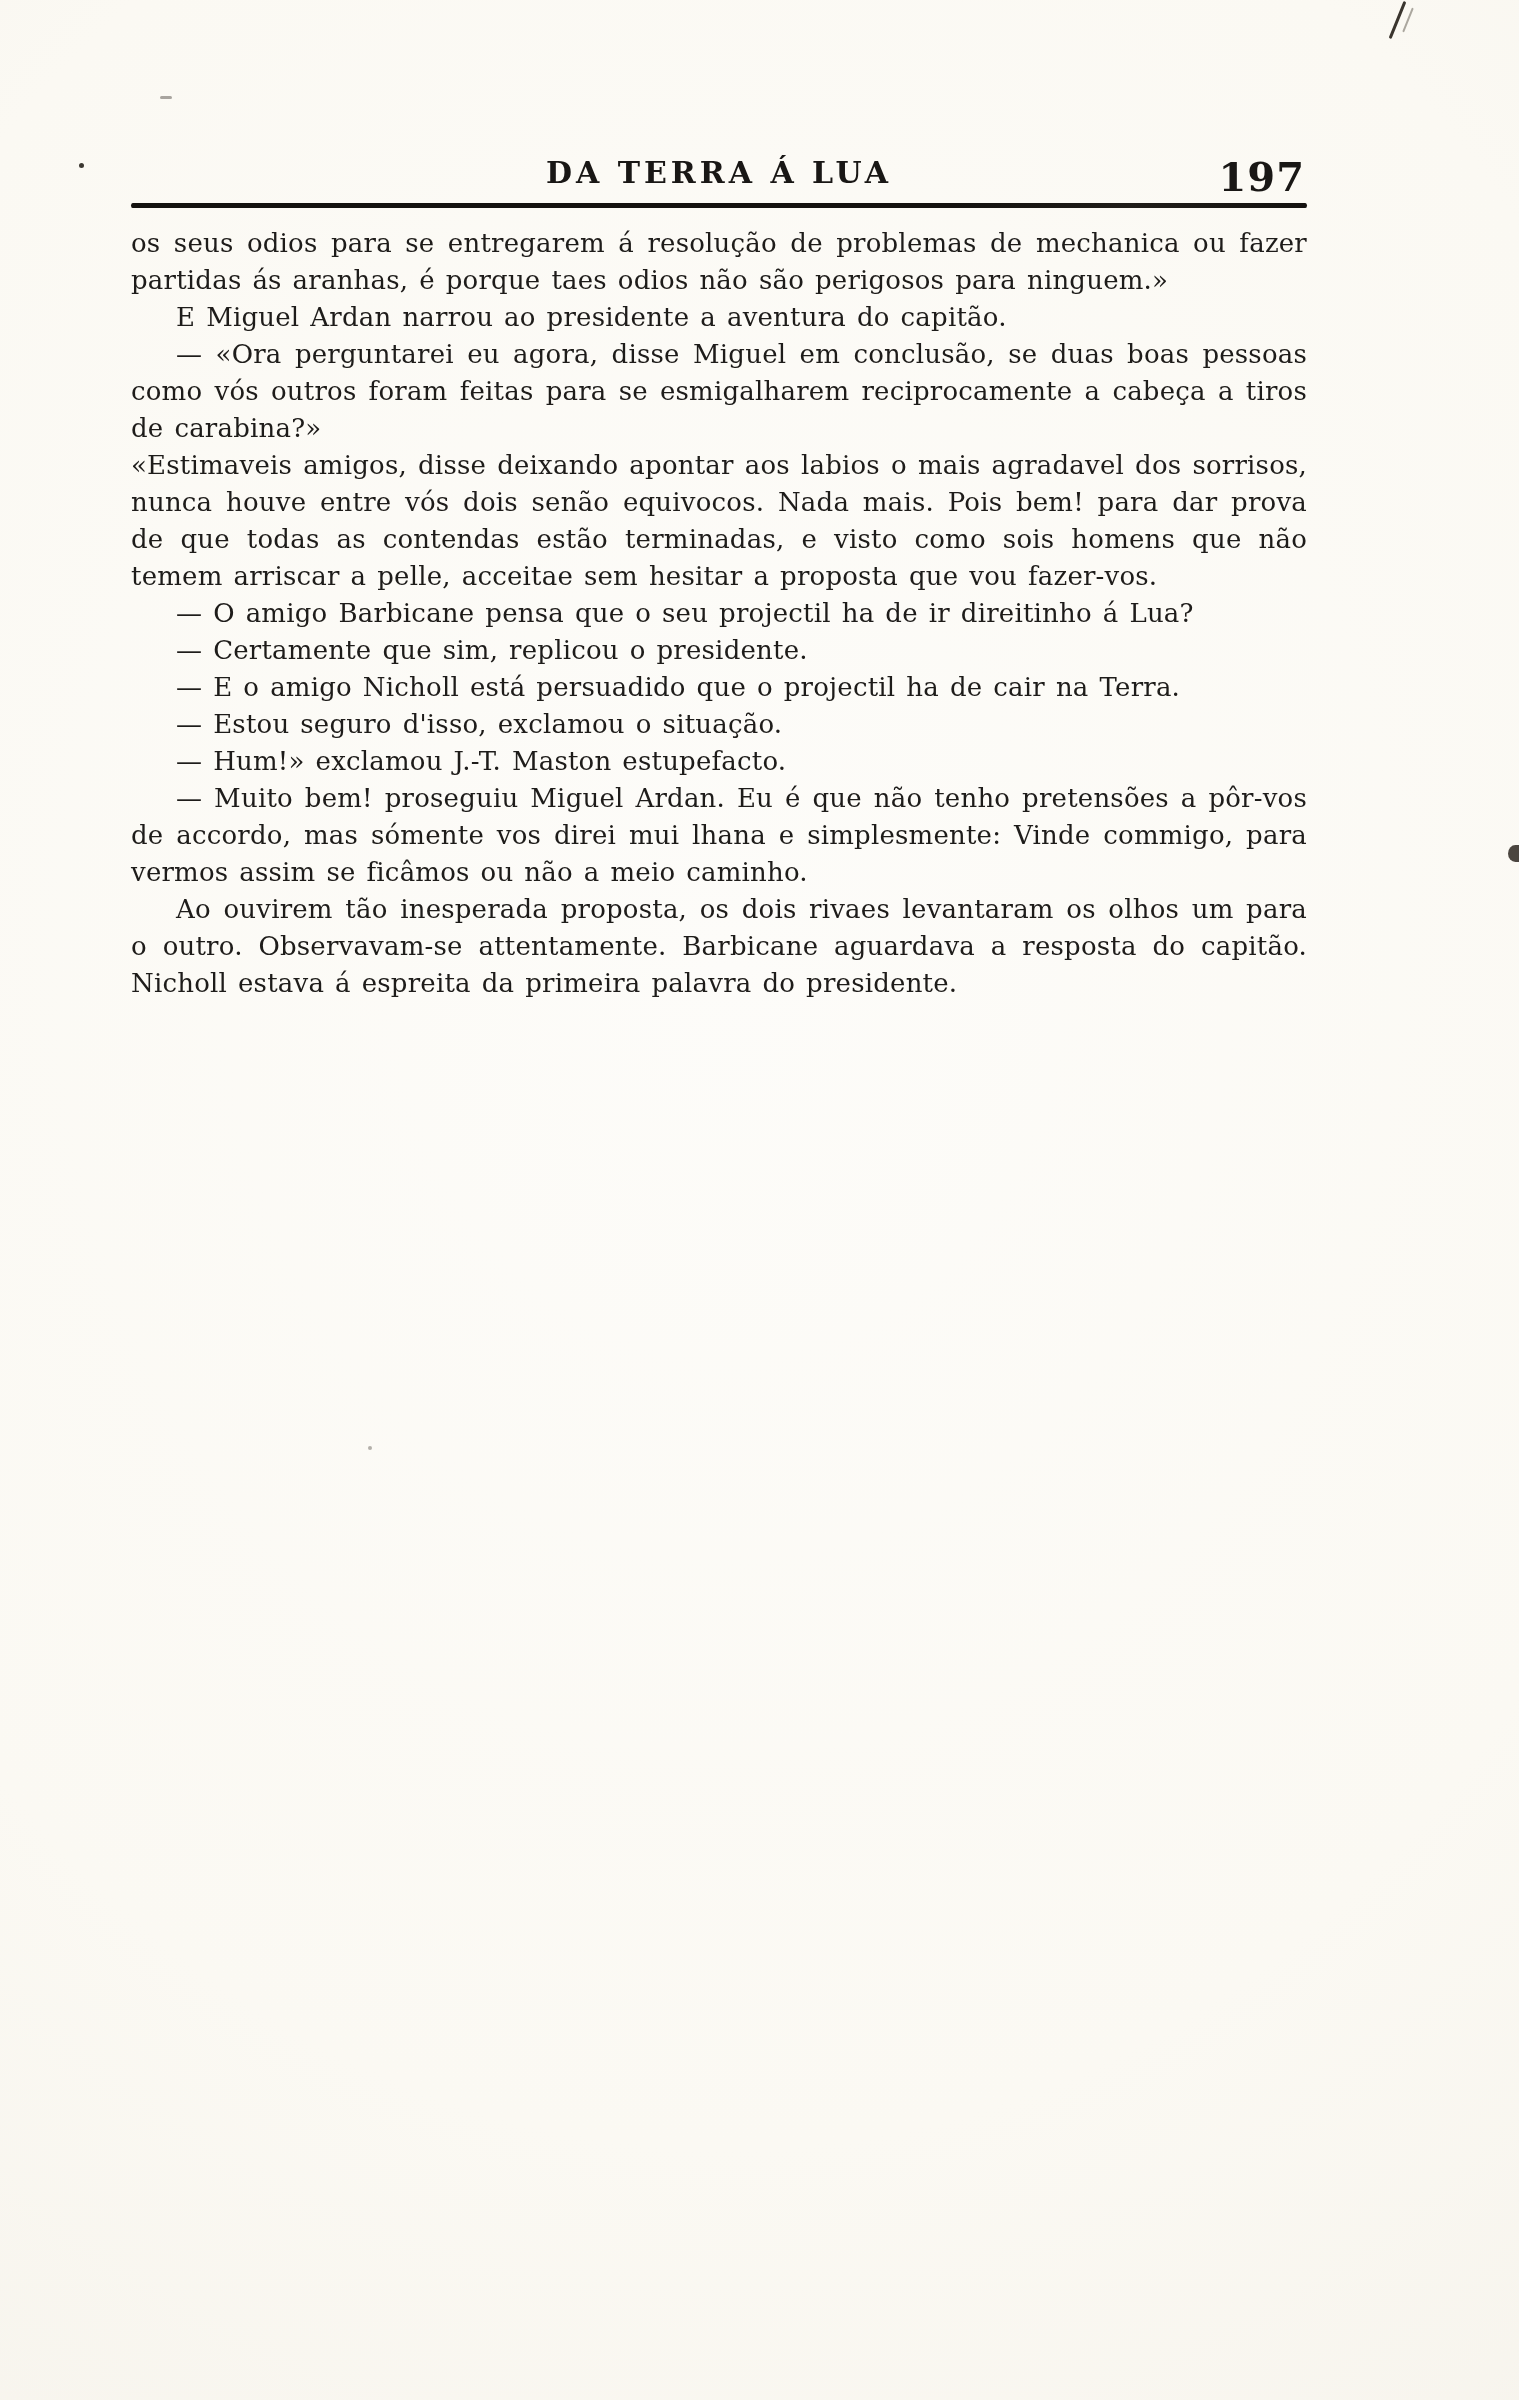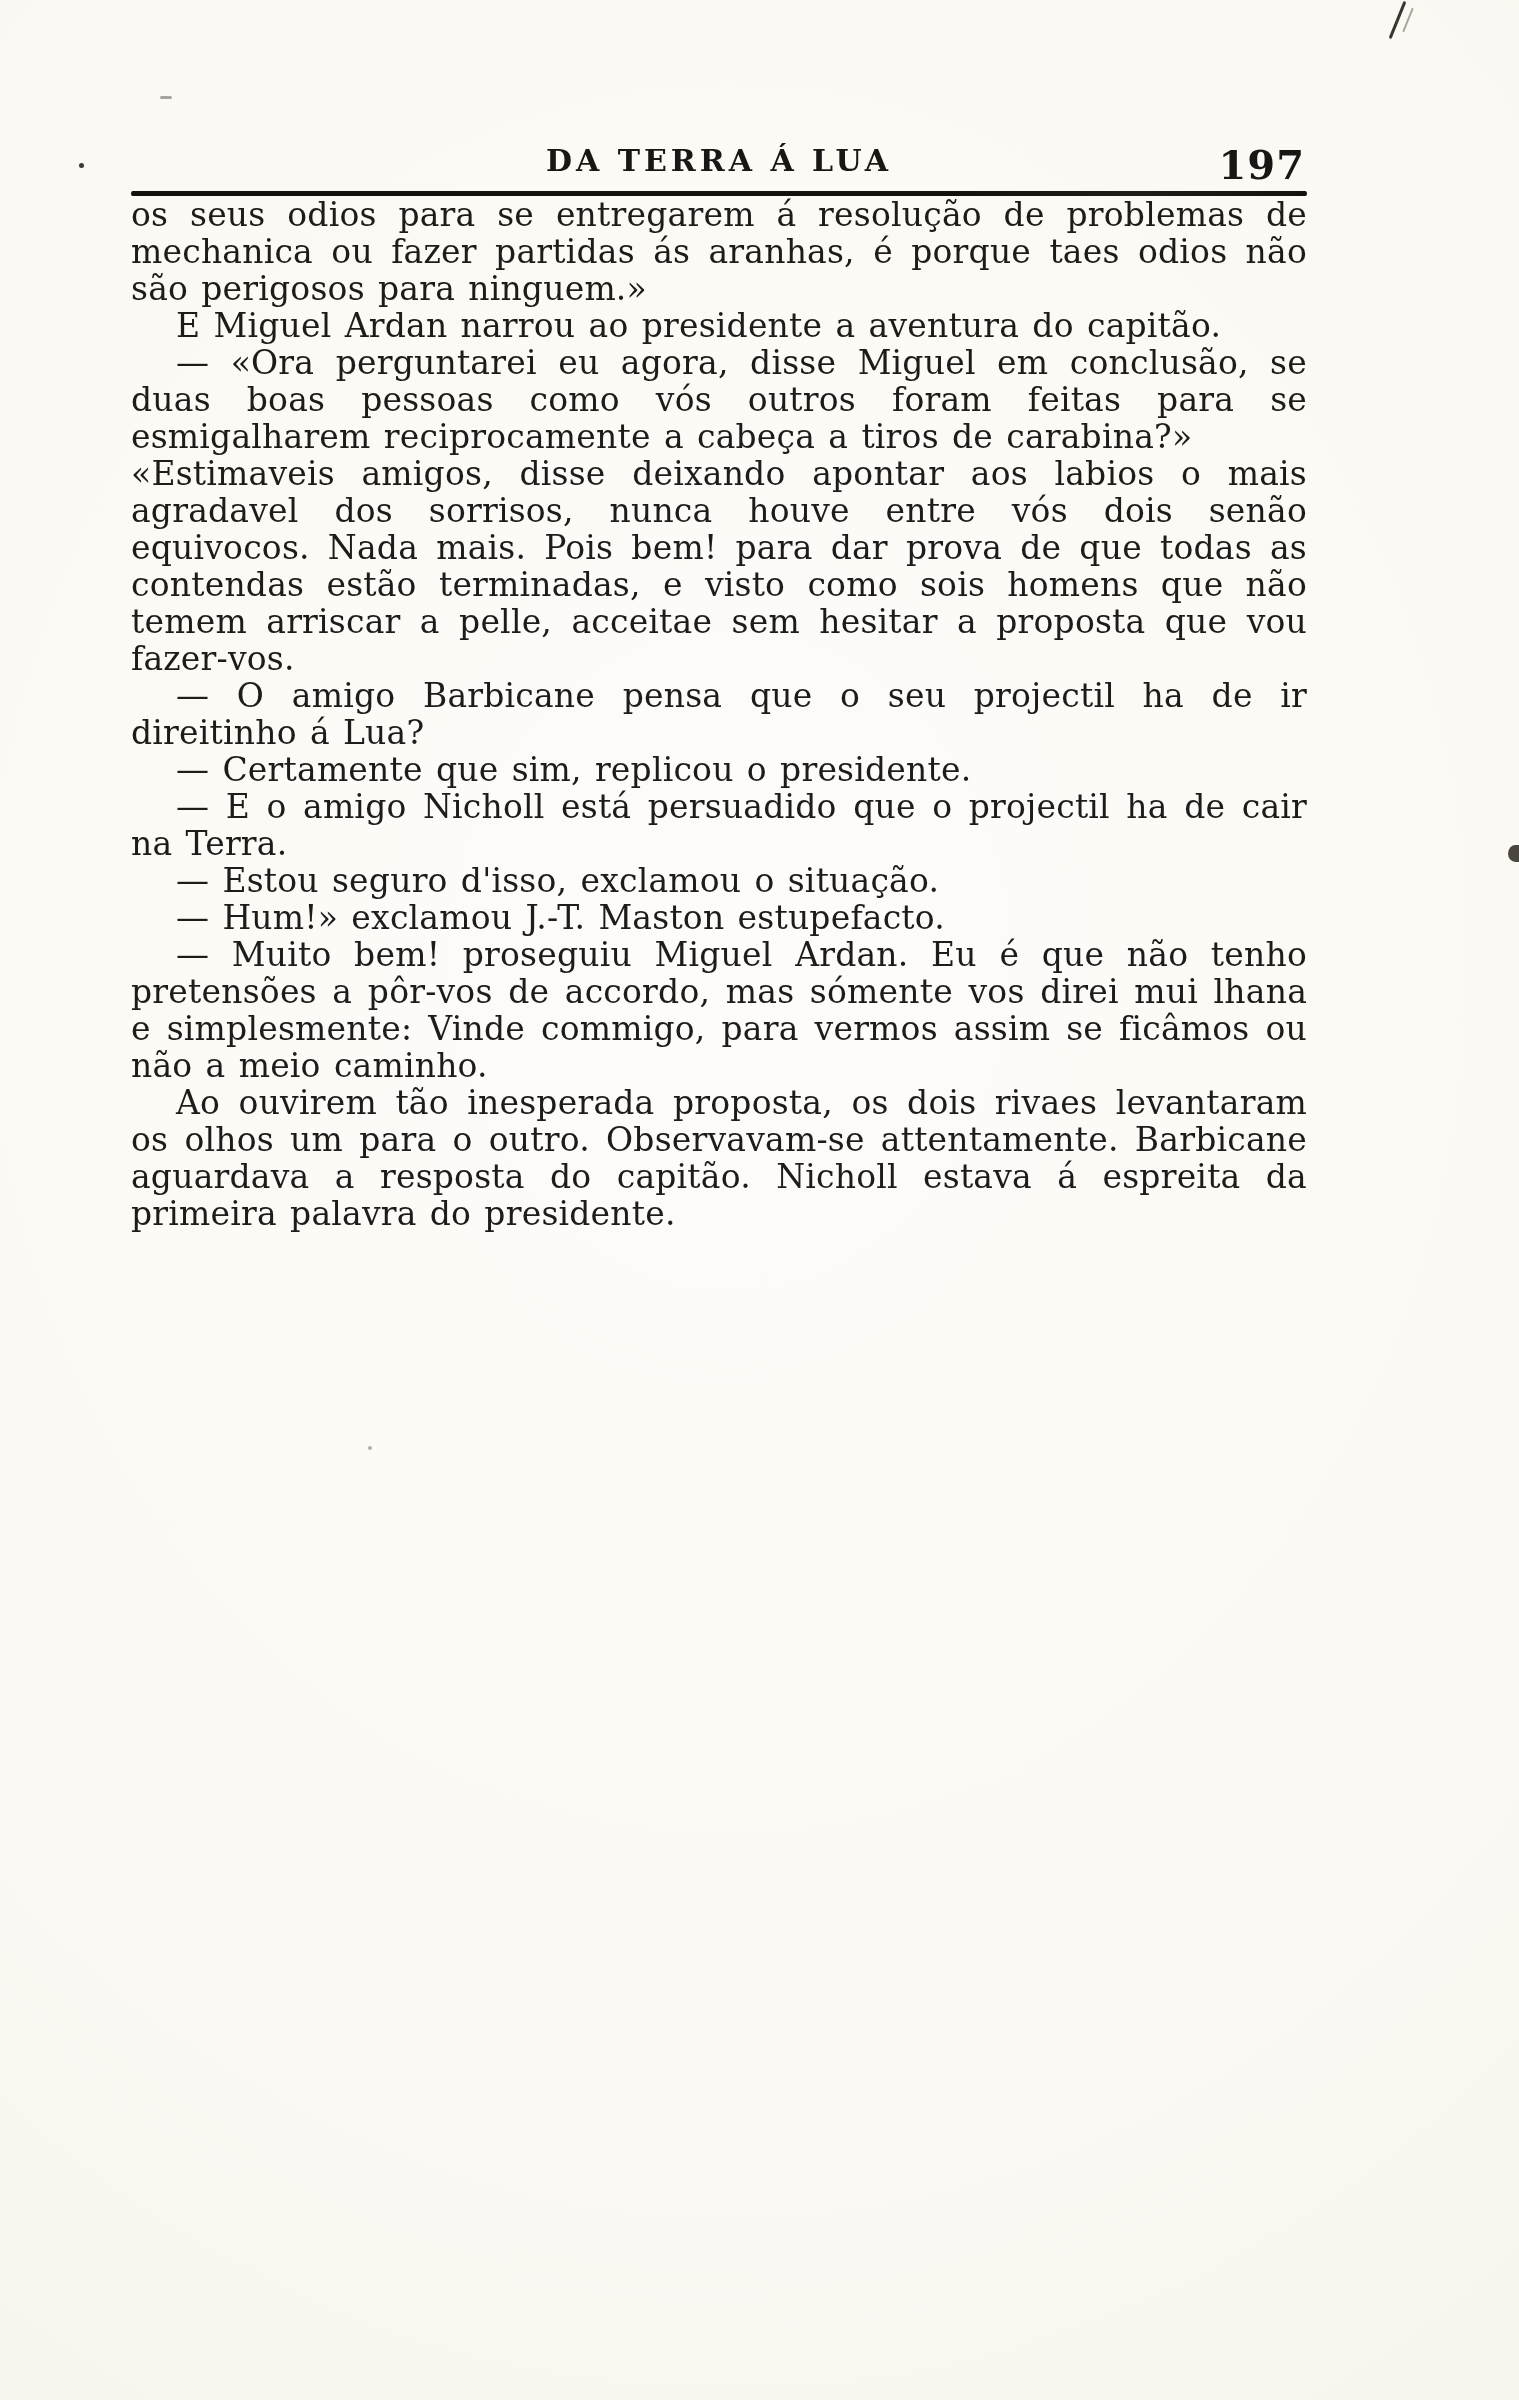--- a/index.html
+++ b/index.html
@@ -18,21 +18,21 @@
     color: #1e1c1a;
   }
 
   .content {
     position: absolute;
     left: 131px;
     top: 143px;
     width: 1176px;
   }
 
-  .running-head { position: relative; height: 42px; }
+  .running-head { position: relative; height: 42px; margin-top: 12px; }
   .head-title {
     position: absolute;
     left: 0; right: 0;
     text-align: center;
     font-weight: bold;
     font-size: 30px;
     letter-spacing: 4px;
     color: #191715;
     white-space: nowrap;
   }
@@ -47,21 +47,22 @@
   }
 
   .rule {
     margin-top: 6px;
     height: 5px;
     background: linear-gradient(90deg, #14120f 0%, #14120f 70%, #201d19 85%, #14120f 100%);
     border-radius: 2px / 3px;
   }
 
   .body-text {
-    font-size: 33px;
+    margin-top: 17px;
+    font-size: 26px;
     line-height: 37px;
     text-align: justify;
     word-spacing: 2.5px;
     letter-spacing: 0.2px;
   }
   .body-text p { margin: 0; padding: 0; }
   .body-text p.indent { text-indent: 45px; }
 
   
   .mark-top-right { position: absolute; top: 0; left: 1388px; width: 34px; height: 46px; }

